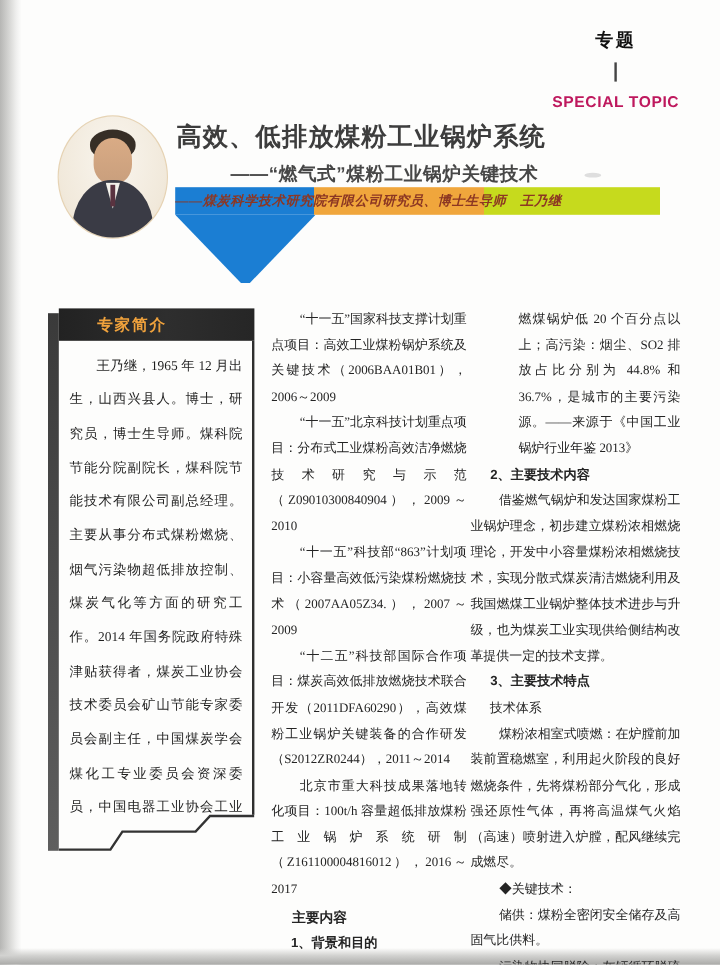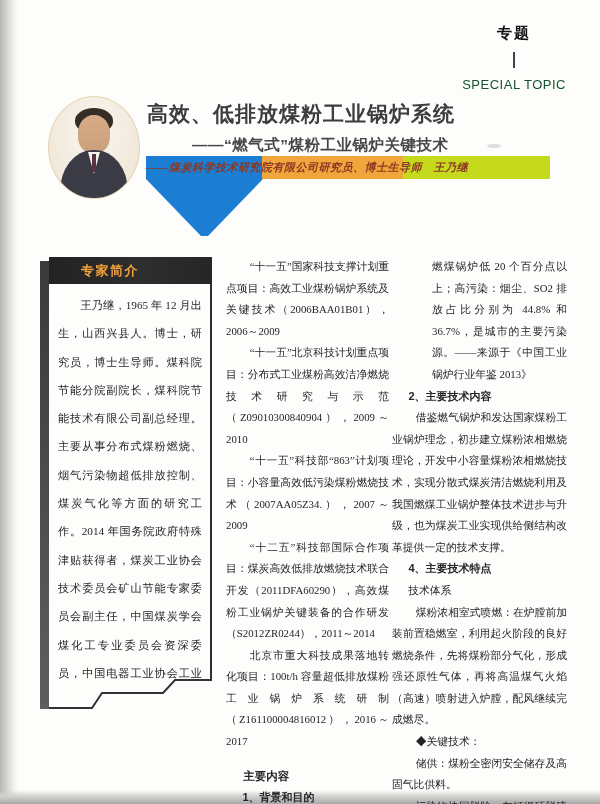--- a/index.html
+++ b/index.html
@@ -10,21 +10,21 @@
     background:linear-gradient(90deg,#b6b6b4 0%,#d8d8d6 45%,#efefee 75%,rgba(253,253,252,0) 100%);}
   .edge-bottom{position:absolute;left:0;bottom:0;width:100%;height:14px;
     background:linear-gradient(0deg,#a9a9a7 0%,#d2d2d0 55%,rgba(253,253,252,0) 100%);}
   .smudge{position:absolute;left:487px;top:144px;width:14px;height:4px;background:#dedede;border-radius:50%;}
 
   
   .topbar{position:absolute;top:24px;right:34px;display:flex;align-items:center;gap:9px;
           font-family:"Liberation Sans",sans-serif;flex-direction:column;}
   .topic-zh{font-weight:700;font-size:15px;letter-spacing:2px;color:#111;}
   .topic-divider{width:2px;height:16px;background:#444;}
-  .topic-en{font-size:13px;letter-spacing:0.5px;color:#14532d;}
+  .topic-en{font-size:13px;letter-spacing:0.5px;color:#be185d;font-weight:bold;}
 
   
   .photo{position:absolute;left:48px;top:96px;width:90px;height:101px;border-radius:50%;
     background:radial-gradient(ellipse at 50% 35%,#f9f5ee 0%,#f1e9db 70%,#ecdfc9 100%);
     border:1px solid #e6d3b4;overflow:hidden;}
   .photo *{position:absolute;}
   .hair{left:26px;top:11px;width:38px;height:25px;background:#362e26;border-radius:50% 50% 45% 45%;}
   .face{left:29px;top:18px;width:32px;height:38px;background:linear-gradient(#d9ab85,#c99f7d);
         border-radius:48% 48% 42% 42%;}
   .suit{left:11px;top:53px;width:68px;height:52px;background:#3a3b45;
@@ -58,21 +58,21 @@
     border-right:2px solid #2e2e2e;padding:7px 8px 0 9px;overflow:hidden;
     font-size:11.2px;line-height:28.3px;text-align:justify;text-indent:2em;color:#1f1f1f;}
   .steps-svg{position:absolute;left:9px;top:412px;}
 
   
   .mcol{position:absolute;left:226px;top:256px;width:163px;height:548px;overflow:hidden;}
   .rcol{position:absolute;left:392px;top:256px;width:175px;height:548px;overflow:hidden;}
   .mcol p,.rcol p{margin:0;font-size:10.8px;line-height:21.6px;color:#242424;
     text-align:justify;}
   p.h{font-family:"Liberation Sans",sans-serif;font-weight:700;font-size:11.5px;text-indent:1.5em;}
-  .mcol p.h:not(:first-child){margin-top:13px;font-family:Liberation Mono, monospace;}
+  .mcol p.h:not(:first-child){margin-top:2px;font-family:Liberation Mono, monospace;}
   p.sub{font-family:"Liberation Sans",sans-serif;font-weight:700;font-size:11px;text-indent:1.5em;}
   p.para{text-indent:2.2em;}
   p.cont{text-indent:0;margin-left:40px;}
   p.minor{text-indent:1.5em;}
 </style>
 </head>
 <body>
 
 <div class="page">
   <div class="edge-left"></div>
@@ -119,21 +119,21 @@
     <p class="para">北京市重大科技成果落地转化项目：100t/h 容量超低排放煤粉工业锅炉系统研制（Z161100004816012），2016～2017</p>
     <p class="h">主要内容</p>
     <p class="sub">1、背景和目的</p>
 
   </div>
 
   <div class="rcol">
     <p class="cont">燃煤锅炉低 20 个百分点以上；高污染：烟尘、SO2 排放占比分别为 44.8% 和 36.7%，是城市的主要污染源。——来源于《中国工业锅炉行业年鉴 2013》</p>
     <p class="sub">2、主要技术内容</p>
     <p class="para">借鉴燃气锅炉和发达国家煤粉工业锅炉理念，初步建立煤粉浓相燃烧理论，开发中小容量煤粉浓相燃烧技术，实现分散式煤炭清洁燃烧利用及我国燃煤工业锅炉整体技术进步与升级，也为煤炭工业实现供给侧结构改革提供一定的技术支撑。</p>
-    <p class="sub">4、主要技术特点</p>
+    <p class="sub">3、主要技术特点</p>
     <p class="minor">技术体系</p>
     <p class="para">煤粉浓相室式喷燃：在炉膛前加装前置稳燃室，利用起火阶段的良好燃烧条件，先将煤粉部分气化，形成强还原性气体，再将高温煤气火焰（高速）喷射进入炉膛，配风继续完成燃尽。</p>
     <p class="para">◆关键技术：</p>
     <p class="para">储供：煤粉全密闭安全储存及高固气比供料。</p>
     <p class="para">污染物协同脱除：灰钙循环脱硫与活性焦脱硝耦合。</p>
 
   </div>
 </div>
 
 </body></html>

